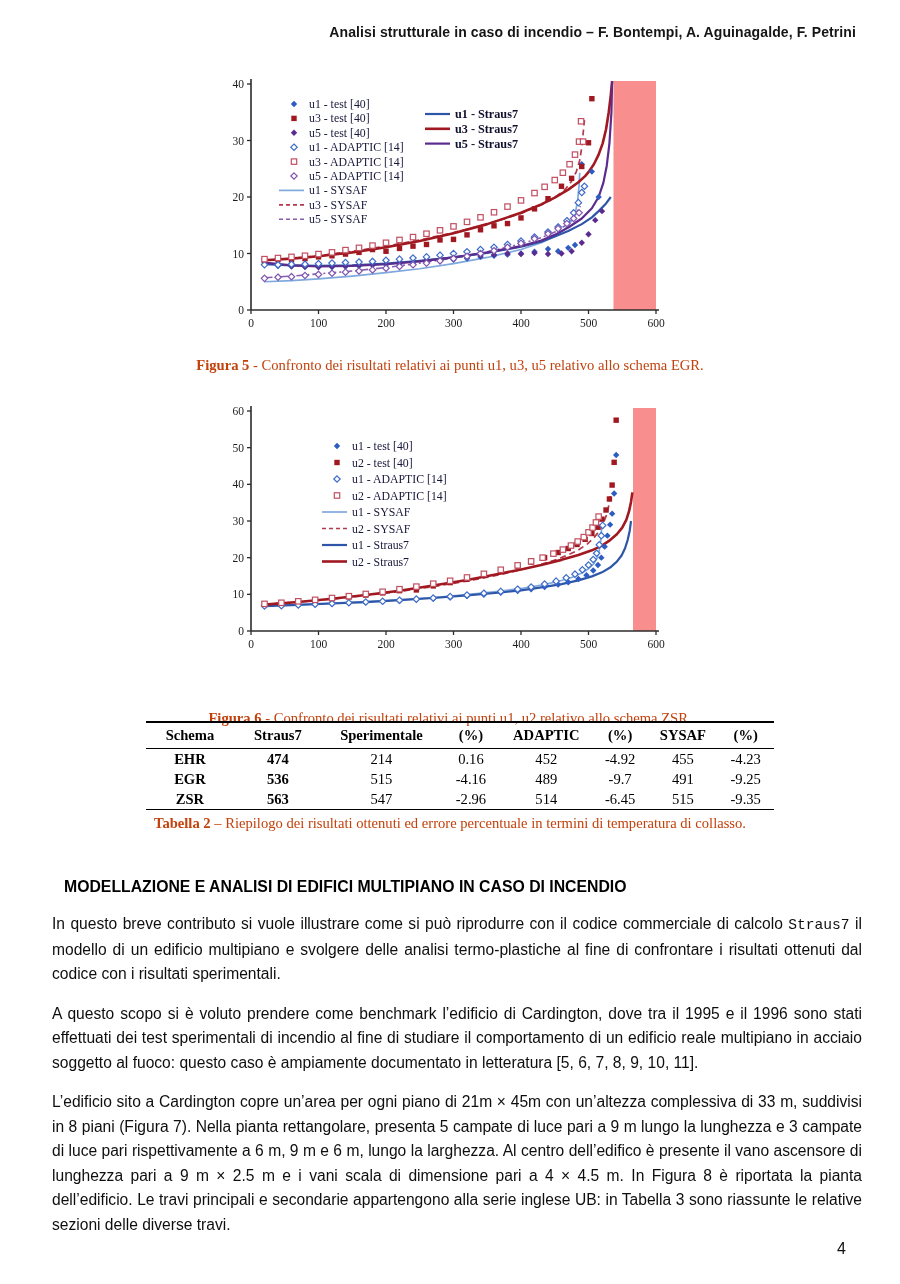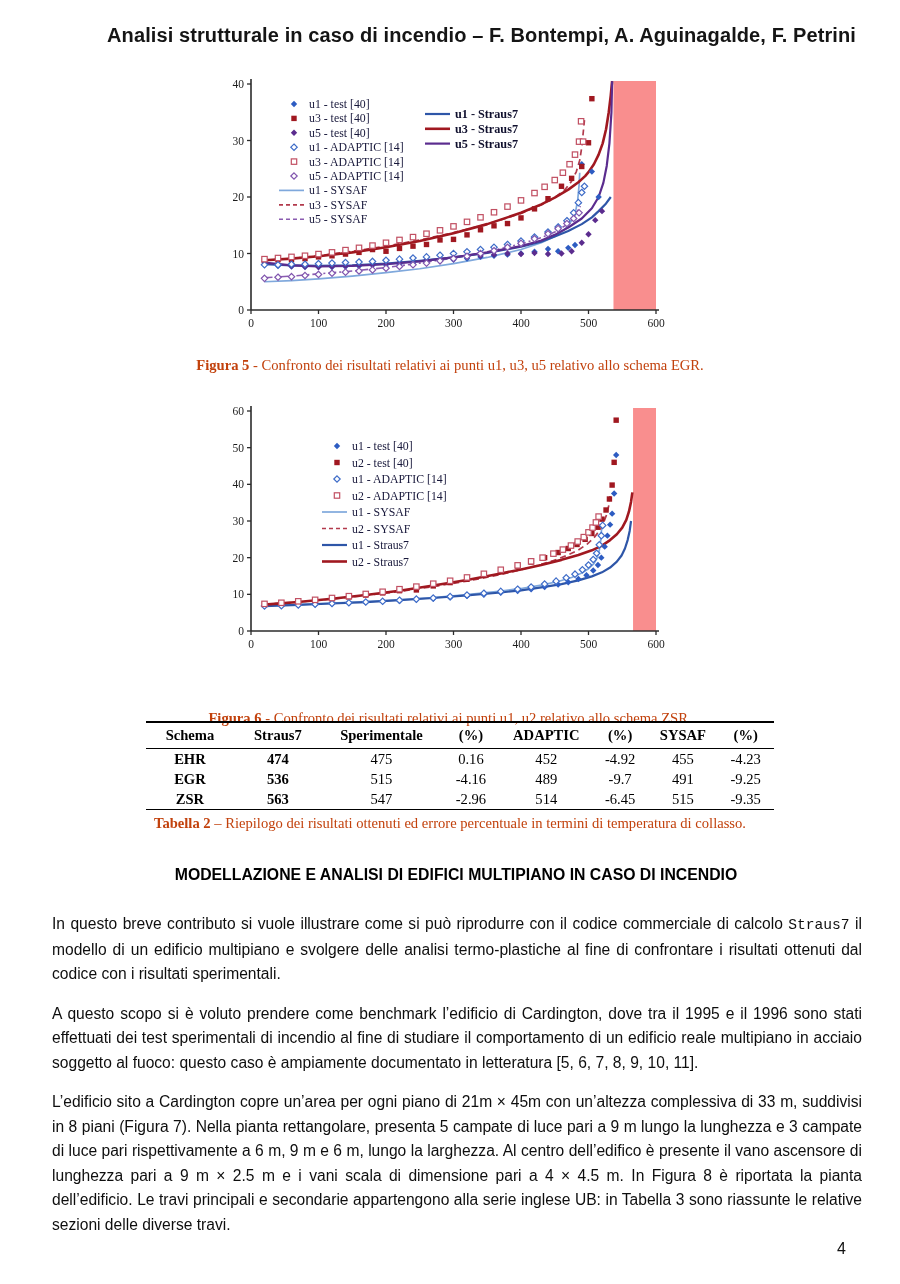--- a/index.html
+++ b/index.html
@@ -1,41 +1,41 @@
 <!DOCTYPE html>
 <html><head>
 <meta charset="utf-8">
 <style>
   html,body{margin:0;padding:0;background:#ffffff;}
   .page{position:relative;width:900px;height:1284px;background:#ffffff;overflow:hidden;
         font-family:"Liberation Sans",sans-serif;color:#111;}
   .running-header{position:absolute;top:24px;left:42px;right:44px;text-align:right;
-        font-size:20px;font-weight:600;color:#151515;letter-spacing:0.1px;}
+        font-size:14px;font-weight:600;color:#151515;letter-spacing:0.1px;}
   .figwrap{position:absolute;}
   #fig5-wrap{top:74px;left:213px;width:465px;height:264px;}
   #fig6-wrap{top:400px;left:213px;width:465px;height:258px;}
   svg{display:block;}
   .tick{font:11.5px "Liberation Serif",serif;fill:#1c1c1c;}
   .leg{font:11.8px "Liberation Serif",serif;fill:#17173a;}
   .leg.bold{font:bold 12.2px "Liberation Serif",serif;fill:#10102e;}
   .fig-caption{position:absolute;left:0;right:0;text-align:center;margin:8px;
         font-family:"Liberation Serif",serif;font-size:14.6px;color:#c2410c;}
   #caption-fig5{top:349px;}
   #caption-fig6{top:702px;}
   #caption-table{top:807px;}
   .fig-caption b{font-weight:bold;}
   .tablewrap{position:absolute;top:721px;left:146px;width:628px;}
   table{width:100%;border-collapse:collapse;font-family:"Liberation Serif",serif;
         font-size:14.6px;color:#000;border-top:2.4px solid #000;border-bottom:1.6px solid #000;}
   thead tr{border-bottom:1.5px solid #000;}
   th{font-weight:bold;padding:4px 2px;text-align:center;}
   td{padding:0.5px 2px;text-align:center;line-height:19px;}
   tbody td:first-child, tbody td:nth-child(2){font-weight:bold;}
-  .section-heading{position:absolute;top:866px;left:52px;right:40px;margin:0;
-        font-size:15.8px;font-weight:bold;color:#000;text-align:center;}
+  .section-heading{position:absolute;top:866px;left:52px;right:40px;margin:12px;
+        font-size:15.8px;font-weight:bold;color:#000;}
   .bodytext{position:absolute;top:897px;left:52px;width:810px;}
   .bodytext p{margin:15px 0 14px 0;font-size:15.6px;line-height:24.5px;text-align:justify;color:#0e0e0e;}
   .code{font-family:"Liberation Mono",monospace;font-size:14.6px;}
   .page-number{position:absolute;top:1240px;right:54px;font-size:16px;color:#111;}
 </style>
 </head>
 <body>
 
 <div class="page">
 
@@ -460,21 +460,21 @@
             <th style="width: 14.5%;">ADAPTIC</th>
             <th style="width: 9%;">(%)</th>
             <th style="width: 11%;">SYSAF</th>
             <th style="width: 9%;">(%)</th>
           </tr>
         </thead>
       <tbody>
           <tr>
             <td>EHR</td>
             <td>474</td>
-            <td>475</td>
+            <td>214</td>
             <td>0.16</td>
             <td>452</td>
             <td>-4.92</td>
             <td>455</td>
             <td>-4.23</td>
           </tr>
           <tr>
             <td>EGR</td>
             <td>536</td>
             <td>515</td>

